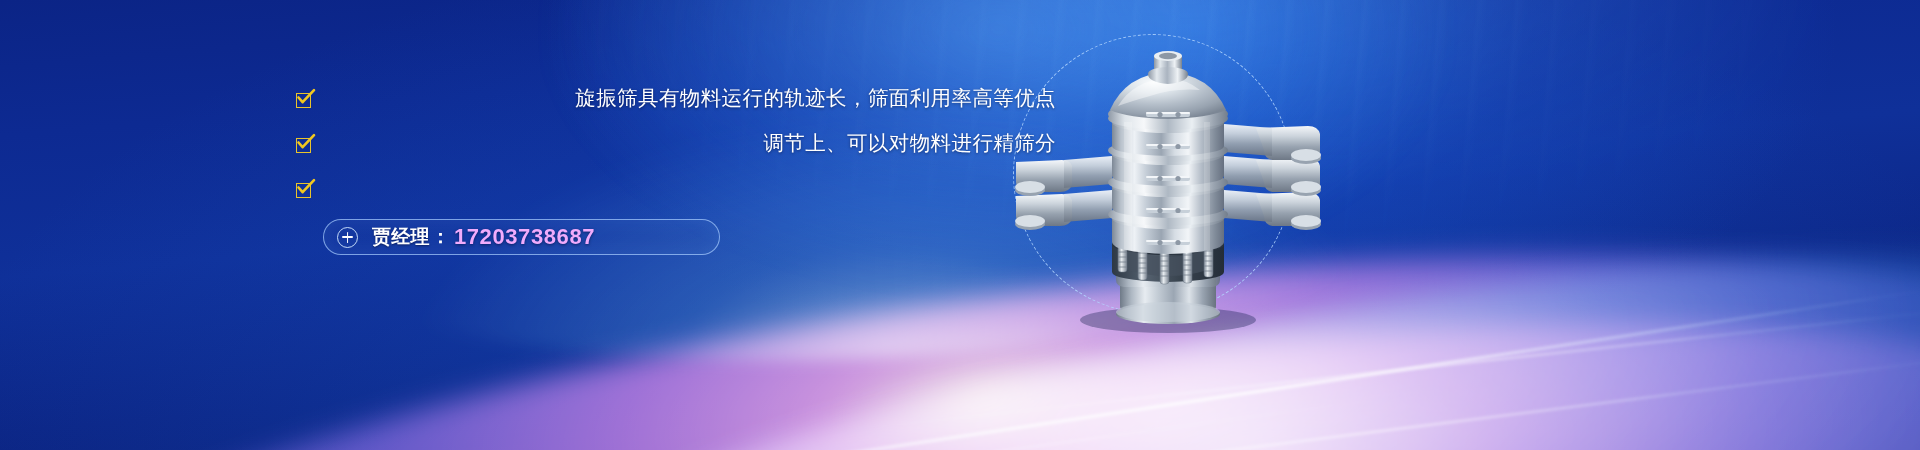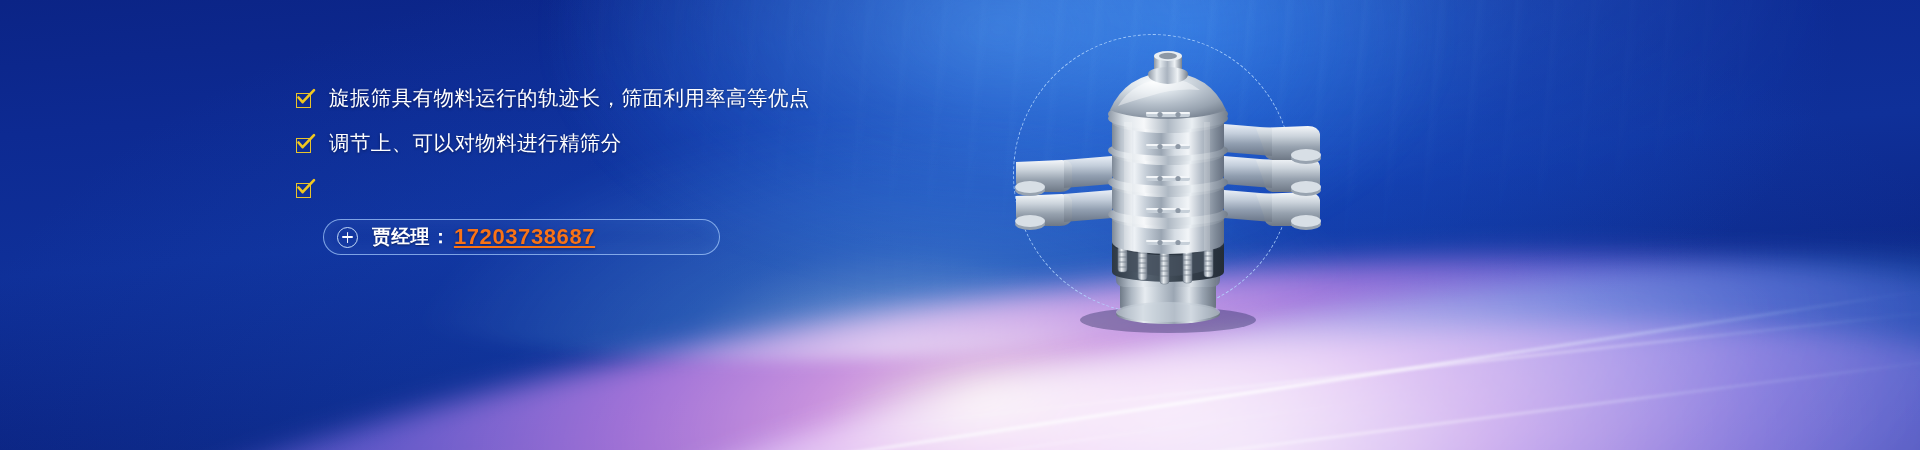--- a/index.html
+++ b/index.html
@@ -133,20 +133,21 @@
     left: 296px;
     top: 86px;
     width: 760px;
   }
 
   .bullet {
     display: flex;
     align-items: flex-start;
     margin-bottom: 21px;
     white-space: nowrap;
+    justify-content: space-between;
   }
 
   .check-icon {
     flex: 0 0 auto;
     width: 18px; height: 18px;
     margin-top: 6px;
     margin-right: 15px;
     position: relative;
   }
   .check-icon .box {
@@ -206,27 +207,26 @@
     text-shadow: 0 1px 2px rgba(0,0,30,0.5);
     text-align: center;
   }
   .contact-sep {
     color: #ffffff;
     font-size: 19px;
     font-weight: 700;
     margin: 0 1px;
   }
   .contact-phone {
-    color: #f97316;
+    color: #f0abfc;
     font-size: 22px;
     font-weight: 700;
     letter-spacing: 0.6px;
     margin-left: 3px;
     text-shadow: 0 1px 3px rgba(0,0,40,0.5);
-    text-decoration: underline;
   }
 
   
   .product {
     position: absolute;
     left: 1008px;
     top: 18px;
     width: 390px;
     height: 320px;
   }

